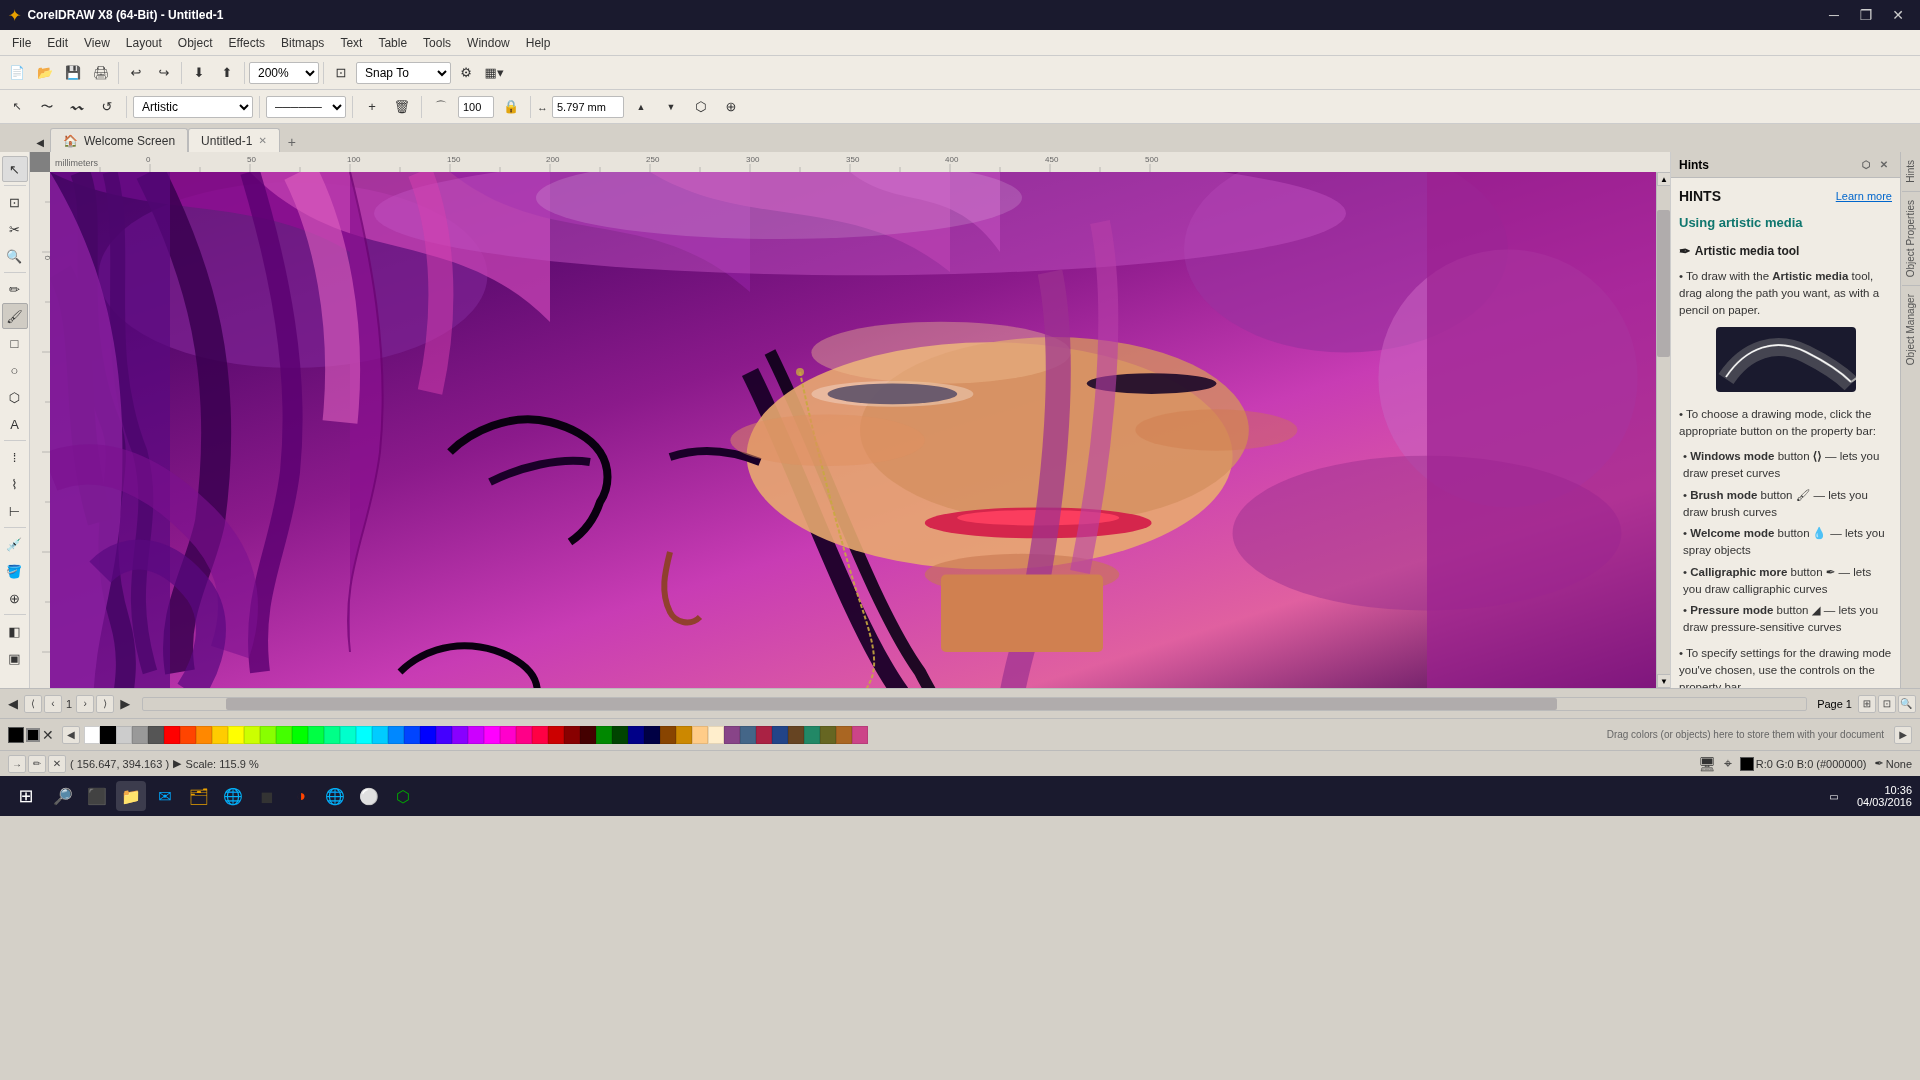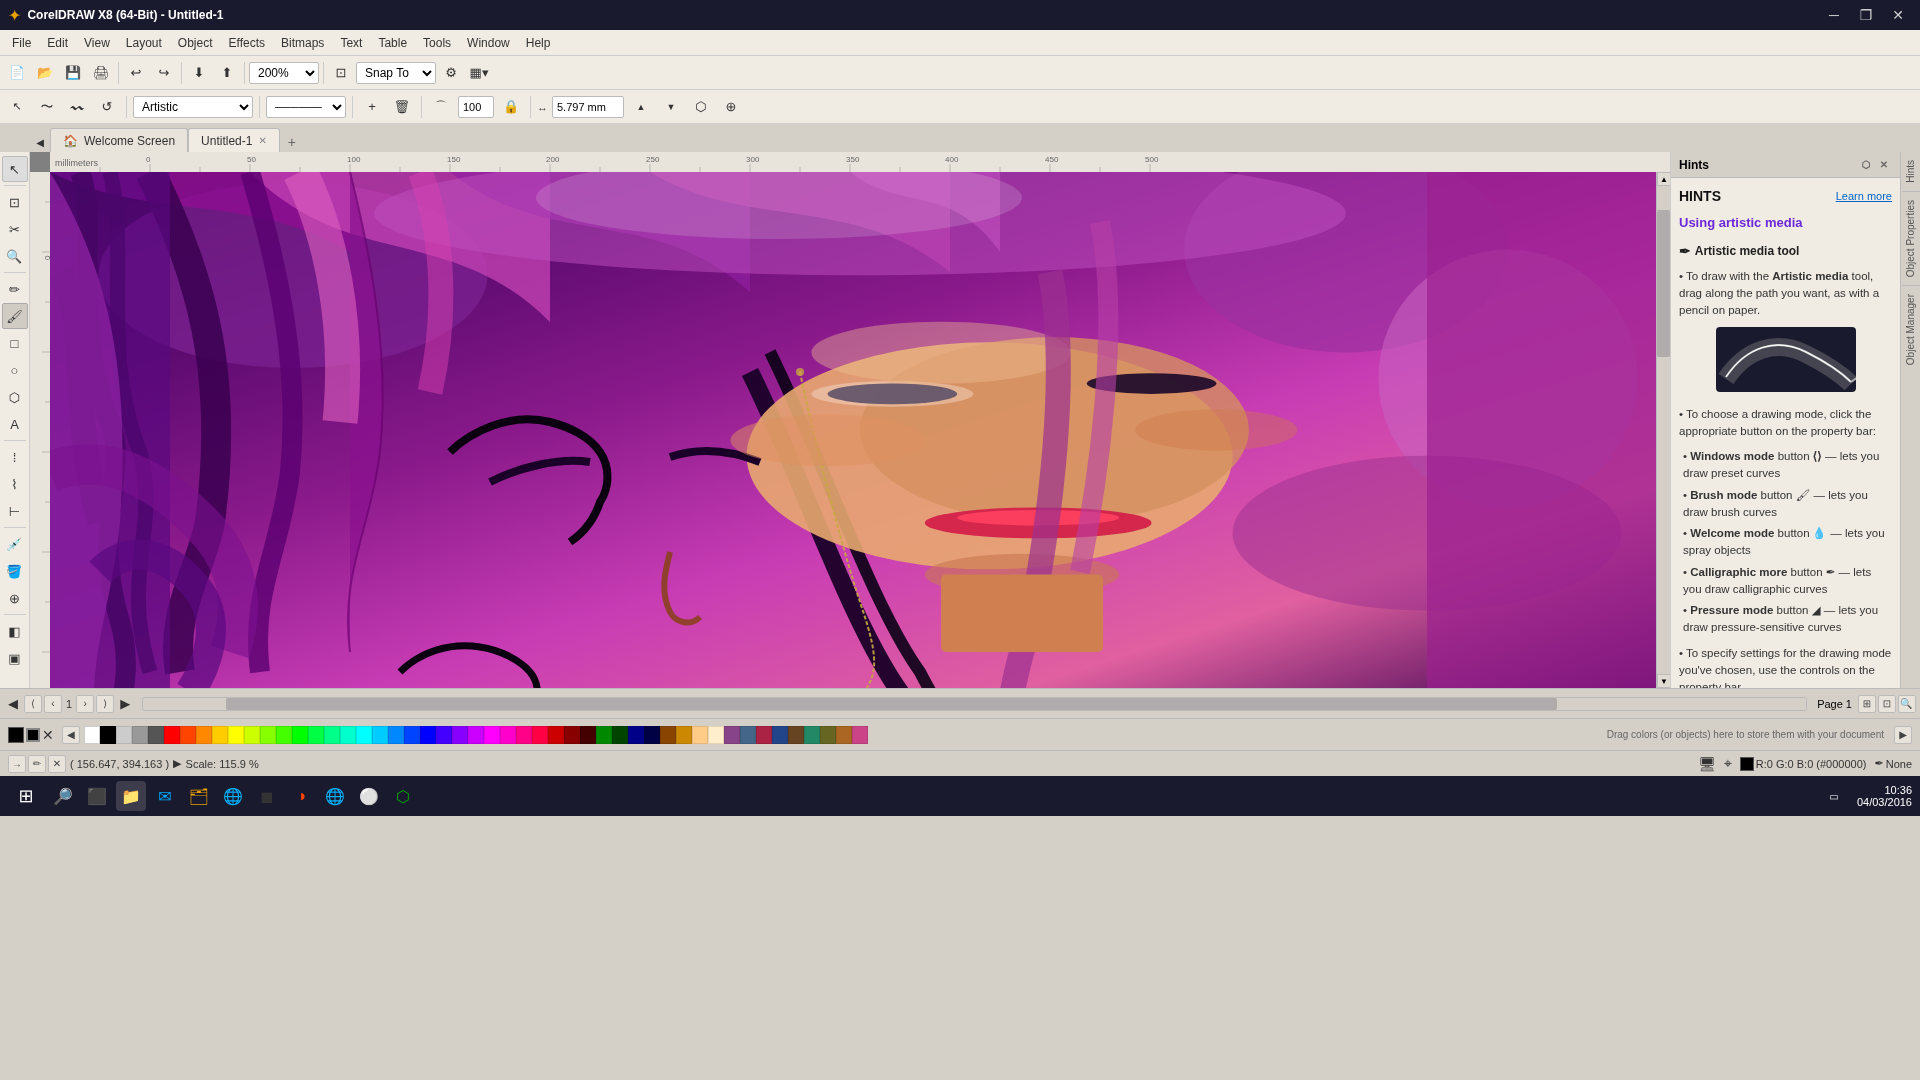--- a/index.html
+++ b/index.html
@@ -206,21 +206,21 @@
     }
     #hints-title-bar {
       display: flex;
       justify-content: space-between;
       align-items: center;
       margin-bottom: 6px;
     }
     #hints-content h2 {
       font-size: 13px;
       font-weight: 700;
-      color: #6d28d9;
+      color: #0f766e;
       margin-bottom: 8px;
     }
     #hints-content h3 {
       font-size: 12px;
       font-weight: 600;
       color: #222;
       margin-bottom: 6px;
       display: flex;
       align-items: center;
       gap: 4px;
@@ -453,21 +453,21 @@
   <div class="tb-btn">⬇</div>
   <div class="tb-btn">⬆</div>
   <div class="tb-sep"></div>
   <select class="tb-combo" style="width:70px;">
     <option>200%</option>
     <option>100%</option>
     <option>50%</option>
   </select>
   <div class="tb-sep"></div>
   <div class="tb-btn">⊡</div>
-  <select class="tb-combo" style="width:80px;">
+  <select class="tb-combo" style="width:95px;">
     <option>Snap To</option>
   </select>
   <div class="tb-btn">⚙</div>
   <div class="tb-btn">▦▾</div>
 </div>
 
 <div id="toolbar2">
   <div class="tb-btn" style="font-size:11px;">↖</div>
   <div class="tb-btn">〜</div>
   <div class="tb-btn">〰</div>

